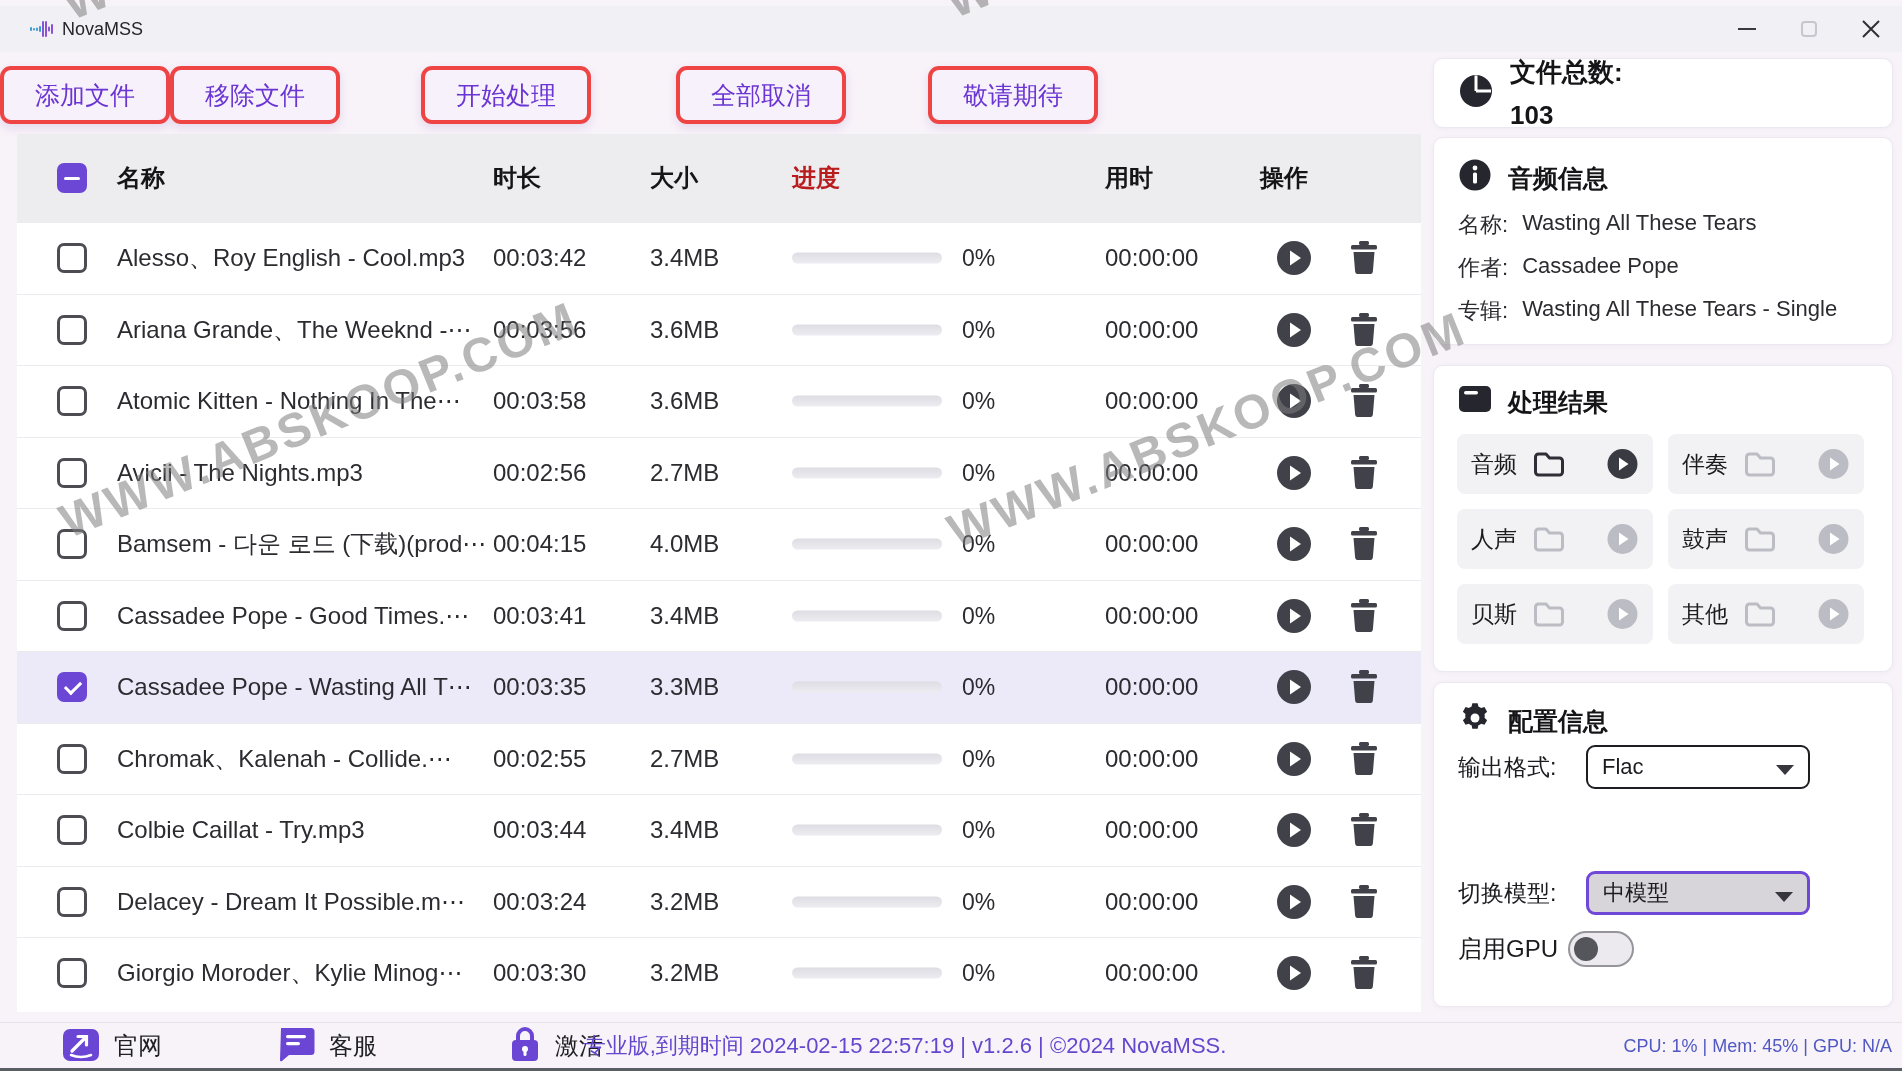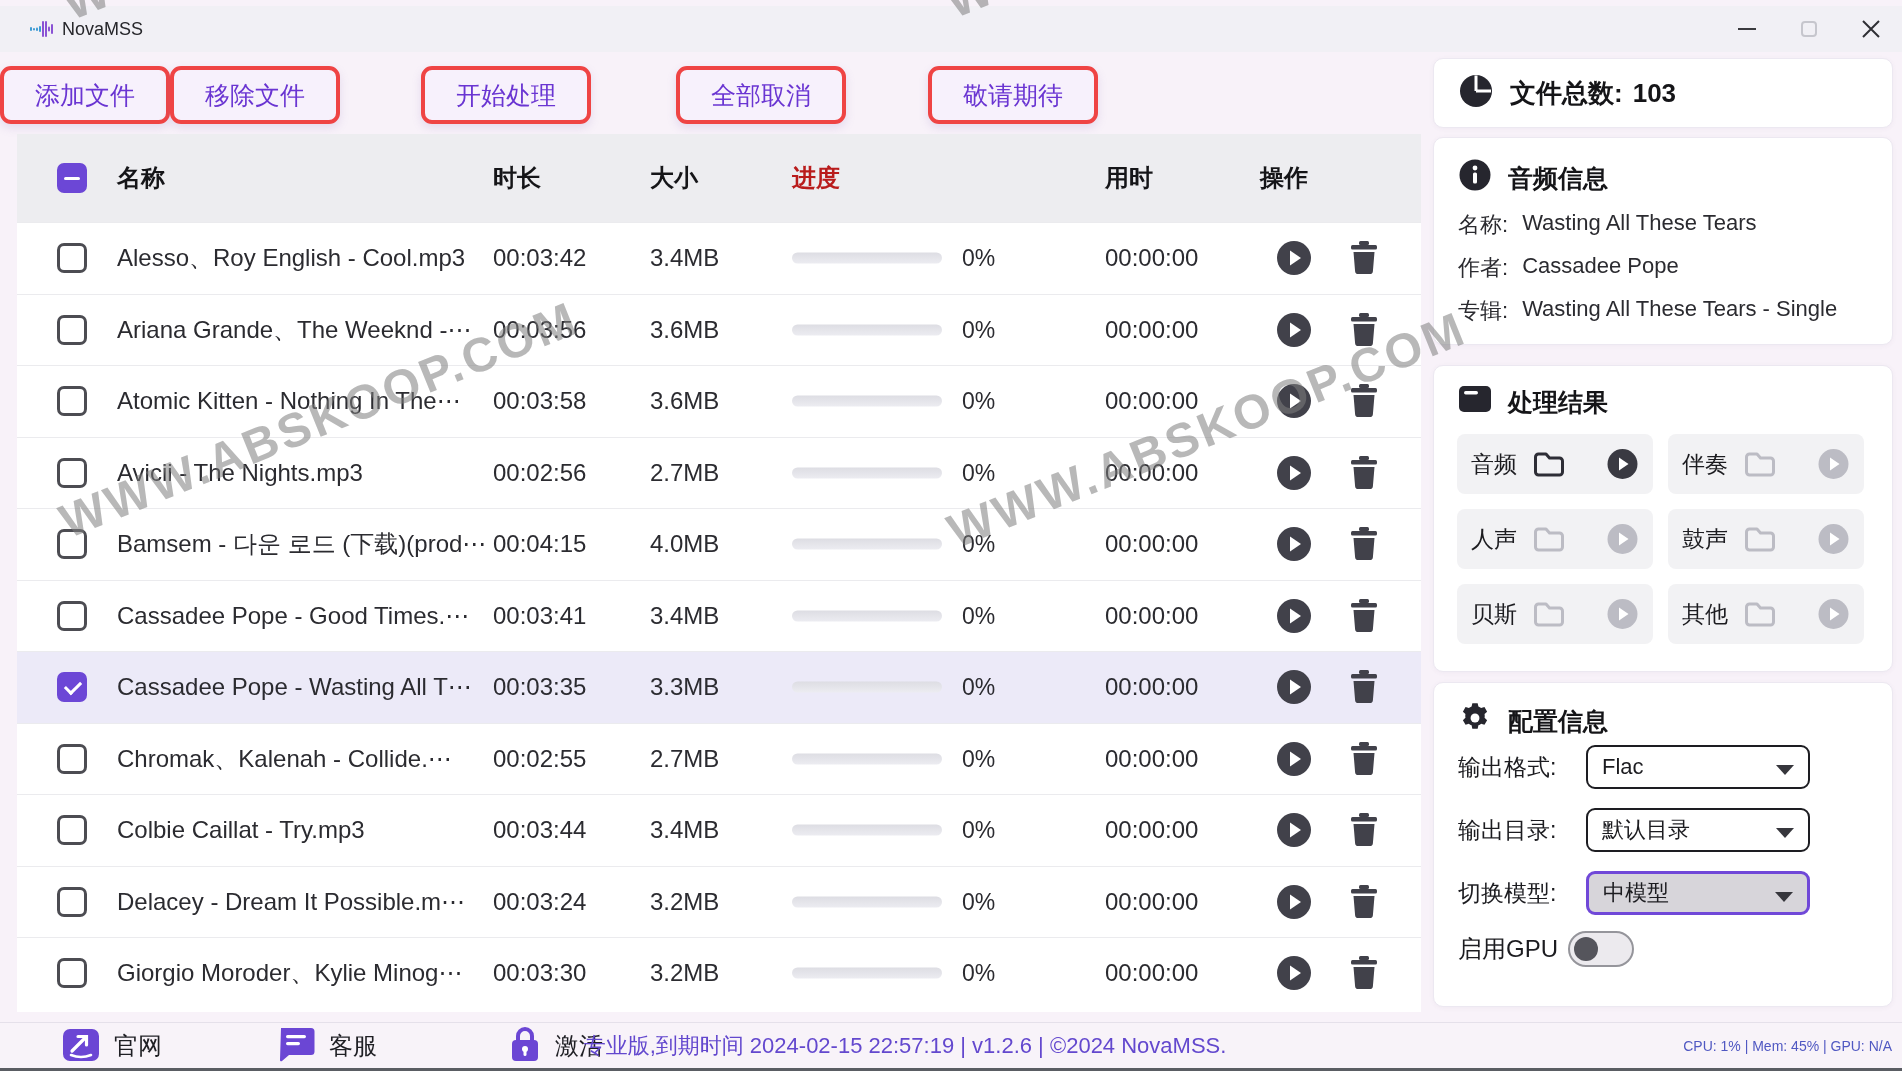--- a/index.html
+++ b/index.html
@@ -40,21 +40,21 @@
   .pbar { position:absolute; left:775px; top:50%; transform:translateY(-50%); width:150px; height:11px; border-radius:6px; background:linear-gradient(#dddde3,#ececf1); }
   .c-pct { left:945px; font-size:23px; }
   .c-ela { left:1088px; }
   .rowplay { position:absolute; left:1259px; top:50%; transform:translateY(-50%); width:36px; height:36px; cursor:pointer; }
   .rowtrash{ position:absolute; left:1332px; top:50%; transform:translateY(-50%); width:30px; height:34px; cursor:pointer; }
 
   
   .card { position:absolute; left:1433px; width:460px; background:#fff; border:1px solid #ece8f1; border-radius:10px; box-shadow:0 1px 5px rgba(90,70,120,0.05); }
   .card-h { display:flex; align-items:center; gap:16px; font-size:25px; font-weight:700; color:#151518; }
   #card-total { top:58px; height:70px; display:flex; align-items:center; padding-left:24px; }
-  #card-total .tot { display:flex; align-items:baseline; gap:10px; margin-left:16px; font-size:26px; font-weight:600; color:#151518; }
+  #card-total .tot { display:flex; align-items:baseline; gap:10px; margin-left:16px; font-size:26px; font-weight:600; color:#151518;flex-direction:column; }
   #card-audio { top:137px; height:208px; padding:20px 0 0 24px; }
   .afield { position:absolute; left:24px; display:flex; gap:14px; font-size:22px; color:#2b2b30; white-space:nowrap; }
   .afield:nth-of-type(2){top:72px;} .afield:nth-of-type(3){top:115px;} .afield:nth-of-type(4){top:158px;}
   #card-results { top:365px; height:307px; padding:18px 0 0 24px; }
   .ritem { position:absolute; width:196px; height:60px; background:#f2f2f4; border-radius:8px; }
   .ritem .rlabel { position:absolute; left:14px; top:50%; transform:translateY(-50%); font-size:23px; color:#1c1c20; }
   .ritem .rfolder { position:absolute; left:76px; top:50%; transform:translateY(-50%); width:32px; height:28px; cursor:pointer; }
   .ritem .rplay { position:absolute; left:150px; top:50%; transform:translateY(-50%); width:31px; height:31px; cursor:pointer; }
   .ritem svg .stroke-ic { stroke:#bcbcc4; } .ritem svg .fill-ic { fill:#bcbcc4; }
   .ritem.enabled svg .stroke-ic { stroke:#2e2e36; } .ritem.enabled svg .fill-ic { fill:#3a3a42; }
@@ -67,21 +67,21 @@
   .gpurow { position:absolute; left:24px; top:248px; display:flex; align-items:center; gap:10px; font-size:24px; color:#1c1c20; }
   .toggle { position:relative; width:66px; height:36px; border:2px solid #95959b; border-radius:18px; background:#eceaee; cursor:pointer; }
   .toggle .knob { position:absolute; left:4px; top:4px; width:24px; height:24px; border-radius:50%; background:#55555c; }
 
   
   .statusbar { position:absolute; left:0; top:1022px; width:1902px; height:46px; background:#f8f3f9; border-top:1px solid #e5e0ea; }
   .slink { position:absolute; top:0; height:46px; display:flex; align-items:center; gap:14px; cursor:pointer; }
   .slink .slabel { font-size:24px; color:#1f1f24; }
   #link-site{left:62px;text-align:right;} #link-support{left:277px;} #link-activate{left:509px;}
   .license { position:absolute; left:905px; top:50%; transform:translate(-50%,-50%); font-size:22px; color:#6348ce; white-space:nowrap; }
-  .stats { position:absolute; right:10px; top:50%; transform:translateY(-50%); font-size:14px; color:#5058c2; white-space:nowrap; }
+  .stats { position:absolute; right:10px; top:50%; transform:translateY(-50%); font-size:18px; color:#5058c2; white-space:nowrap; }
   .winedge { position:absolute; left:0; top:1068px; width:1902px; height:3px; background:#5a5d63; }
 
   
   .wm { position:absolute; font-size:48px; font-weight:600; letter-spacing:3px; color:rgba(125,125,125,0.55); white-space:nowrap; transform:rotate(-22deg); transform-origin:0 0; pointer-events:none; z-index:60; }
   #wm1{left:55px; top:-20px;} #wm2{left:938px; top:-22px;} #wm3{left:52px; top:498px;} #wm4{left:940px; top:508px;}
 </style>
 </head>
 <body>
 
 <div id="app">
@@ -574,27 +574,20 @@
     </div>
 
       <div class="cfield" style="top: 62px;">
         <span class="clabel">输出格式:</span>
         <span class="sel">
           <span>Flac</span>
           <span class="arrow"></span>
         </span>
       </div>
 
-      <div class="cfield" style="top: 125px;">
-        <span class="clabel">输出目录:</span>
-        <span class="sel">
-          <span>默认目录</span>
-          <span class="arrow"></span>
-        </span>
-      </div>
 
       <div class="cfield focused" style="top: 188px;">
         <span class="clabel">切换模型:</span>
         <span class="sel">
           <span>中模型</span>
           <span class="arrow"></span>
         </span>
       </div>
 
     <div class="gpurow">

